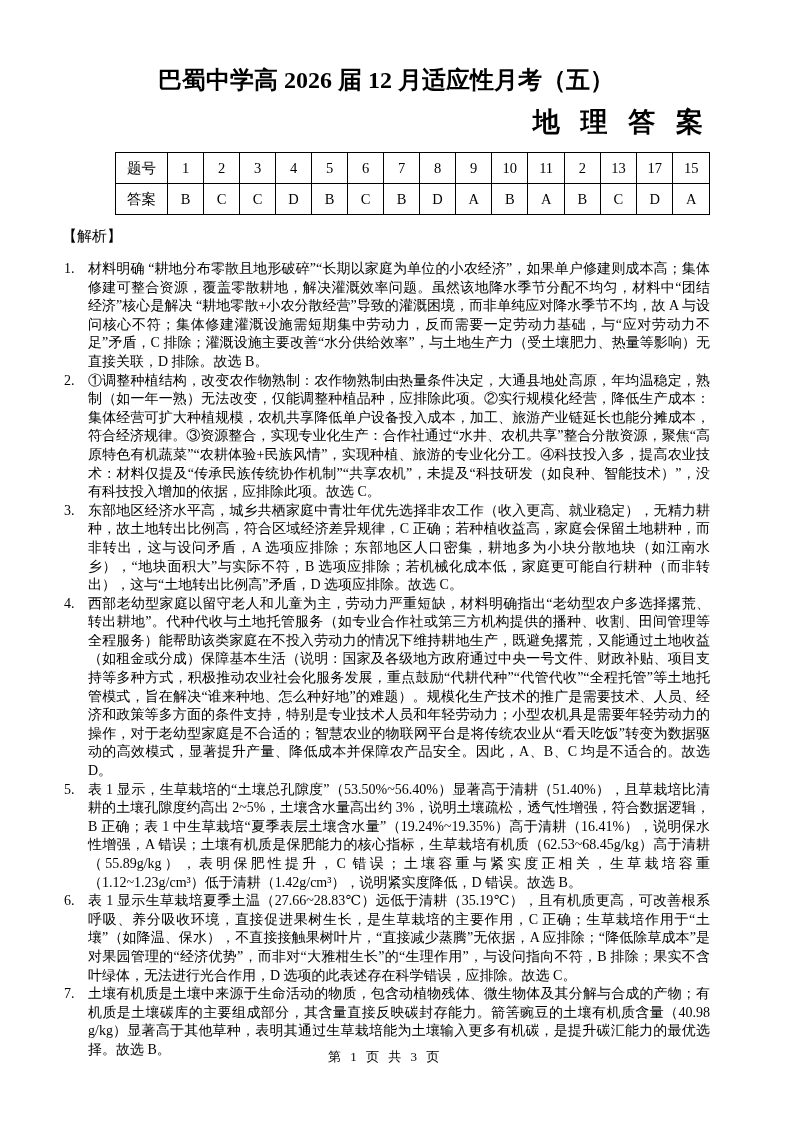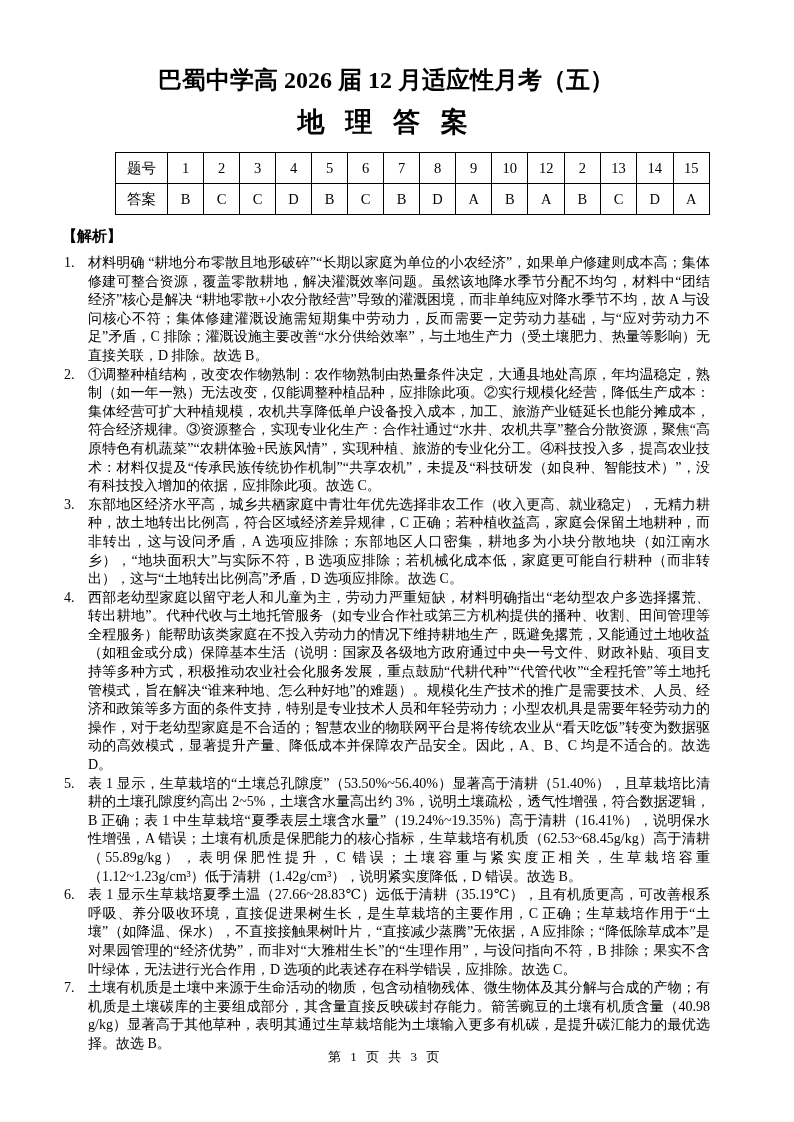--- a/index.html
+++ b/index.html
@@ -15,38 +15,38 @@
     overflow: hidden;
   }
   .title {
     margin: 0 0 8px 0;
     font-size: 24px; font-weight: bold;
     text-align: center; white-space: nowrap;
   }
   .subject {
     margin: 0 0 12px 0;
     font-size: 27px; font-weight: bold;
-    text-align: center; letter-spacing: 7px;
+    text-align: right; letter-spacing: 7px;
   }
   .section-heading { font-size: 15px; margin: 0 0 5px 0; }
   .section-heading .label { font-weight: bold; }
   table.answers {
     border-collapse: collapse;
     margin: 2px 0 12px 53px;
   }
   table.answers th, table.answers td {
     border: 1px solid #000;
     text-align: center; vertical-align: middle;
     font-weight: normal; font-size: 14.5px;
     padding: 0;
     margin-top: 48px;
   }
   table.answers th { width: 54px; height: 30px; font-size: 14.5px; }
   table.answers td { width: 37px; height: 30px; }
-  .analysis-heading { font-weight: bold; font-size: 15px; margin: 2px 0 8px 0; }
+  .analysis-heading { font-weight: normal; font-size: 15px; margin: 2px 0 14px 0; }
   .analysis { margin: 0; }
   .item {
     position: relative;
     padding-left: 26px;
     font-size: 14px; line-height: 18.6px;
     text-align: justify;
   }
   .item .num { position: absolute; left: 2px; top: 0; }
   .footer {
     position: absolute; left: 0; bottom: 56px; width: 100%;
@@ -69,24 +69,24 @@
       <td>1</td>
       <td>2</td>
       <td>3</td>
       <td>4</td>
       <td>5</td>
       <td>6</td>
       <td>7</td>
       <td>8</td>
       <td>9</td>
       <td>10</td>
-      <td>12</td>
+      <td>11</td>
       <td>2</td>
       <td>13</td>
-      <td>14</td>
+      <td>17</td>
       <td>15</td>
     </tr>
     <tr>
       <th>答案</th>
       <td>B</td>
       <td>C</td>
       <td>C</td>
       <td>D</td>
       <td>B</td>
       <td>C</td>

